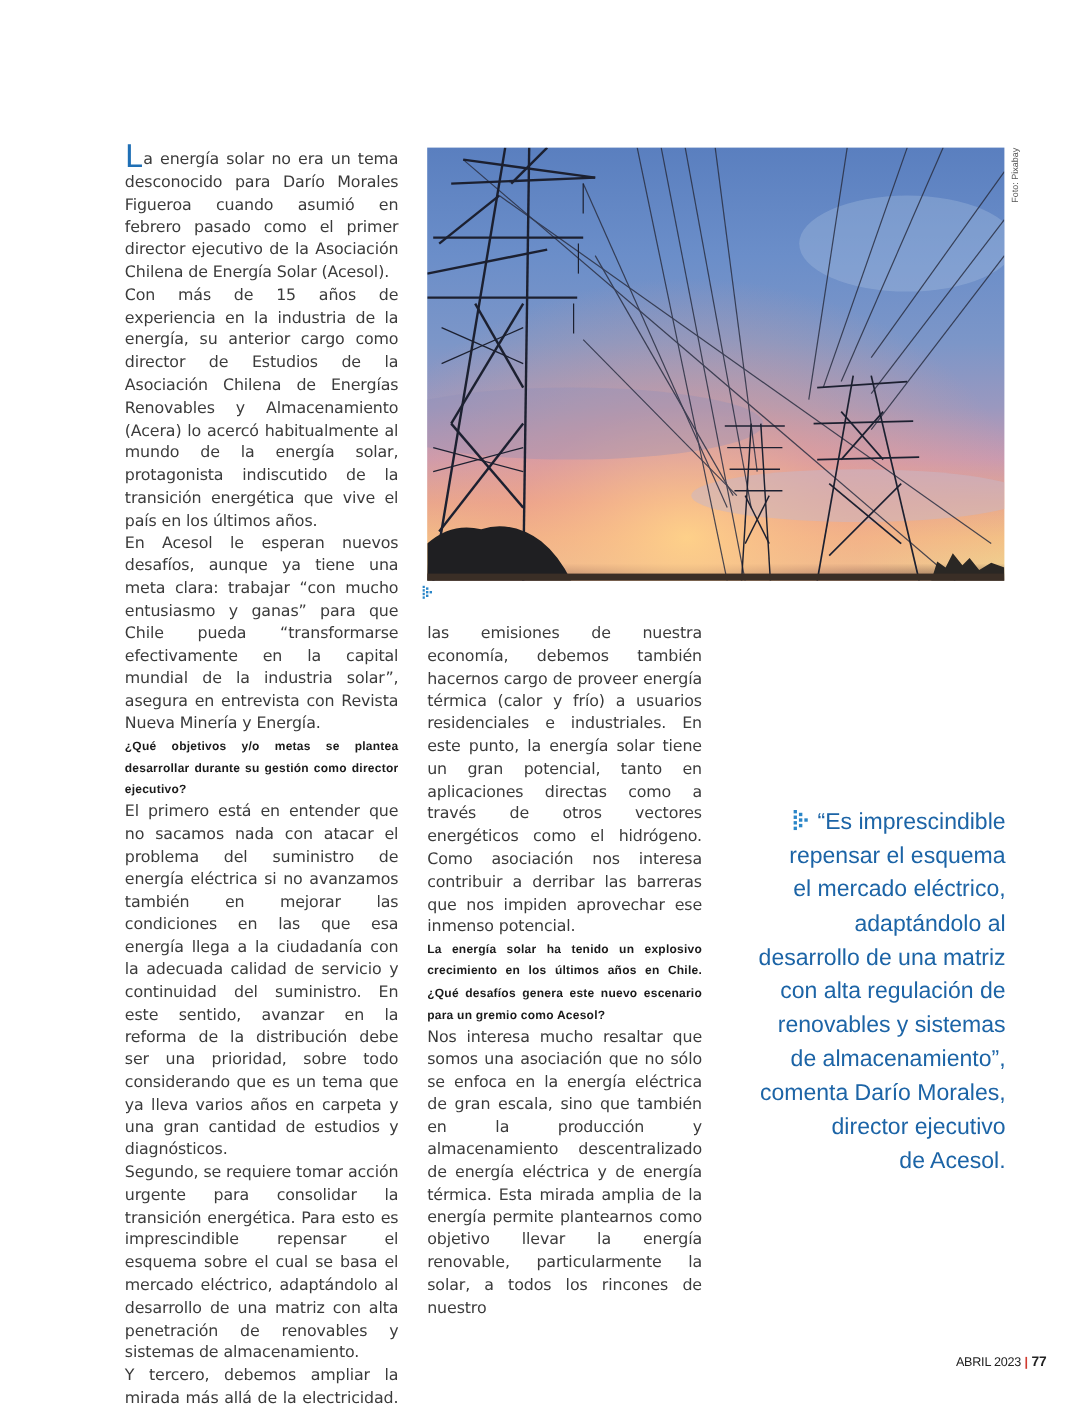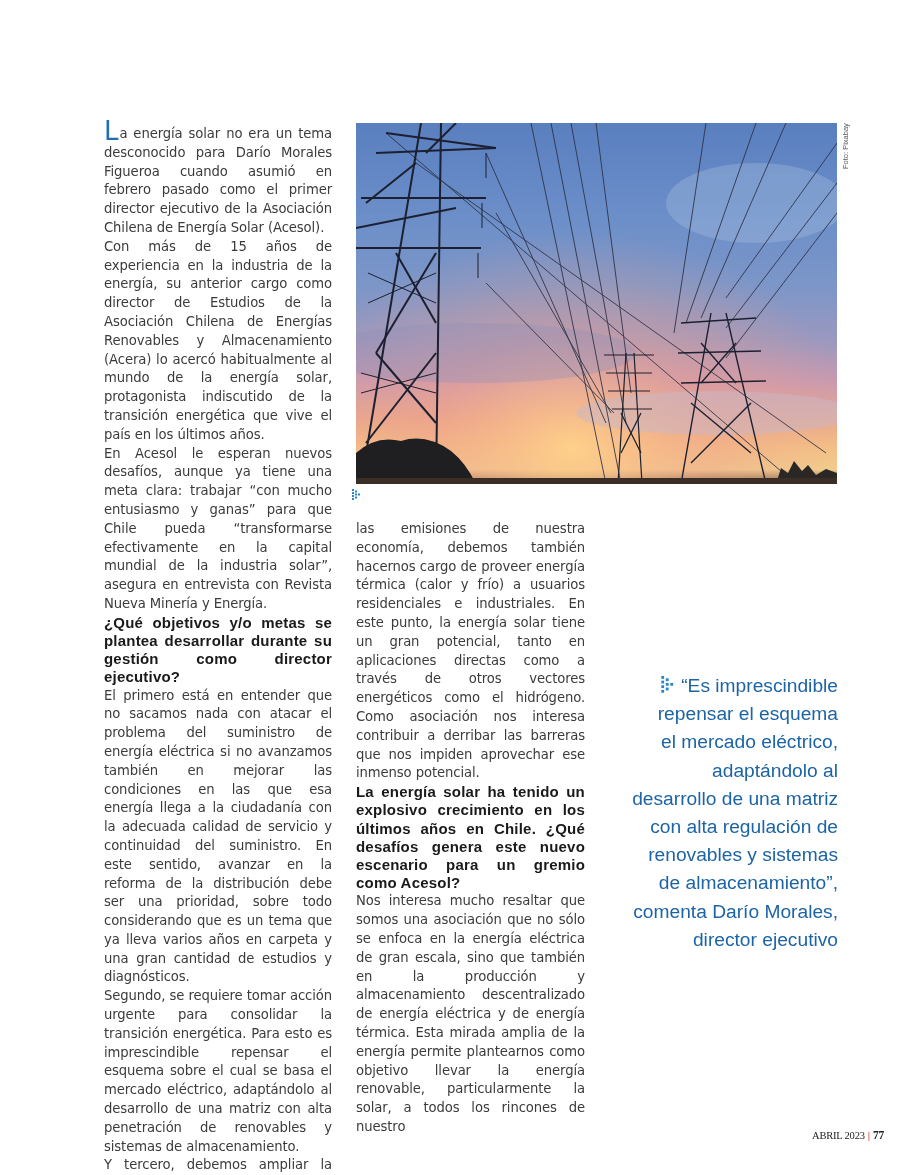--- a/index.html
+++ b/index.html
@@ -5,38 +5,38 @@
     html, body { margin: 0; padding: 0; background: #ffffff; }
     body { width: 900px; height: 1175px; position: relative; overflow: hidden; font-family: "DejaVu Sans", sans-serif; color: #3a3a3a; }
 
     .col { position: absolute; font-size: 13.2px; line-height: 18.8px; text-align: justify; color: #3b3b3b; letter-spacing: -0.1px; }
     .col p { margin: 0; }
     .col1 { left: 104px; top: 121px; width: 228px; }
     .col2 { left: 356px; top: 520px; width: 229px; }
 
     .dropcap { color: #1f6fb5; font-size: 26px; line-height: 20px; font-weight: normal; font-family: "DejaVu Sans", sans-serif; vertical-align: -2px; margin-right: 1px; }
 
-    .q { font-family: "Liberation Sans", sans-serif; font-weight: bold; color: #1a1a1a; font-size: 15px; line-height: 18.2px; margin: 0; letter-spacing: 0.2px; }
+    .q { font-family: "Liberation Sans", sans-serif; font-weight: bold; color: #1a1a1a; font-size: 10px; line-height: 18.2px; margin: 0; letter-spacing: 0.2px; }
     .q1 { margin-top: 22px; }
 
     .photo { position: absolute; left: 356px; top: 123px; width: 481px; height: 361px; overflow: hidden;
       background: linear-gradient(180deg, #5a7fbf 0%, #6b8ec9 25%, #7c96c8 45%, #9a98bf 60%, #c99ab0 72%, #e8a88c 82%, #f3c285 90%, #f0d08e 96%, #6a5640 100%); }
     .photo svg { position: absolute; left: 0; top: 0; }
 
     .credit { position: absolute; left: 841px; top: 123px; width: 10px; height: 50px; }
     .credit span { position: absolute; left: 0; top: 46px; transform: rotate(-90deg); transform-origin: 0 0; white-space: nowrap; font-family: "Liberation Sans", sans-serif; font-size: 7.5px; color: #555; }
 
     .caption { position: absolute; left: 352px; top: 488px; width: 490px; font-family: "Liberation Sans", sans-serif; font-size: 11.6px; line-height: 15px; color: #1e1e1e; }
     .caption .line2 { padding-left: 15px; display: block; }
     .bullet-icon { display: inline-block; width: 12px; height: 12px; vertical-align: -1px; margin-right: 2px; }
 
     .pullquote { position: absolute; left: 615px; top: 628px; width: 223px; text-align: right; font-family: "Liberation Sans", sans-serif; font-size: 19.2px; line-height: 28.2px; color: #1c64a6; margin-top: 44px; }
     .pullquote .bullet-icon { width: 16px; height: 18px; margin-right: 4px; vertical-align: -2px; }
 
-    .footer { position: absolute; right: 16px; top: 1129px; font-family: Liberation Serif, serif; font-size: 10.5px; color: #222; letter-spacing: -0.2px; text-align: right; }
+    .footer { position: absolute; right: 28px; top: 1129px; font-family: Liberation Sans, sans-serif; font-size: 10.5px; color: #222; letter-spacing: -0.2px; text-align: right; }
     .footer .sep { color: #d03a2f; margin: 0 3px; font-weight: bold; }
     .footer .pg { font-weight: bold; font-size: 11.5px; }
   </style>
 </head>
 <body>
 
 <div class="col col1">
   <p><span class="dropcap">L</span><span>a energía solar no era un tema desconocido para Darío Morales Figueroa cuando asumió en febrero pasado como el primer director ejecutivo de la Asociación Chilena de Energía Solar (Acesol).</span></p>
   <p>Con más de 15 años de experiencia en la industria de la energía, su anterior cargo como director de Estudios de la Asociación Chilena de Energías Renovables y Almacenamiento (Acera) lo acercó habitualmente al mundo de la energía solar, protagonista indiscutido de la transición energética que vive el país en los últimos años.</p>
   <p>En Acesol le esperan nuevos desafíos, aunque ya tiene una meta clara: trabajar “con mucho entusiasmo y ganas” para que Chile pueda “transformarse efectivamente en la capital mundial de la industria solar”, asegura en entrevista con Revista Nueva Minería y Energía.</p>
@@ -173,17 +173,18 @@
   </svg><span>“Es imprescindible</span></div>
   <div>repensar el esquema</div>
   <div>el mercado eléctrico,</div>
   <div>adaptándolo al</div>
   <div>desarrollo de una matriz</div>
   <div>con alta regulación de</div>
   <div>renovables y sistemas</div>
   <div>de almacenamiento”,</div>
   <div>comenta Darío Morales,</div>
   <div>director ejecutivo</div>
+  <div>de Acesol.</div>
 </div>
 
 <div class="footer">
   <span>ABRIL 2023</span><span class="sep">|</span><span class="pg">77</span>
 </div>
 
 </body></html>

